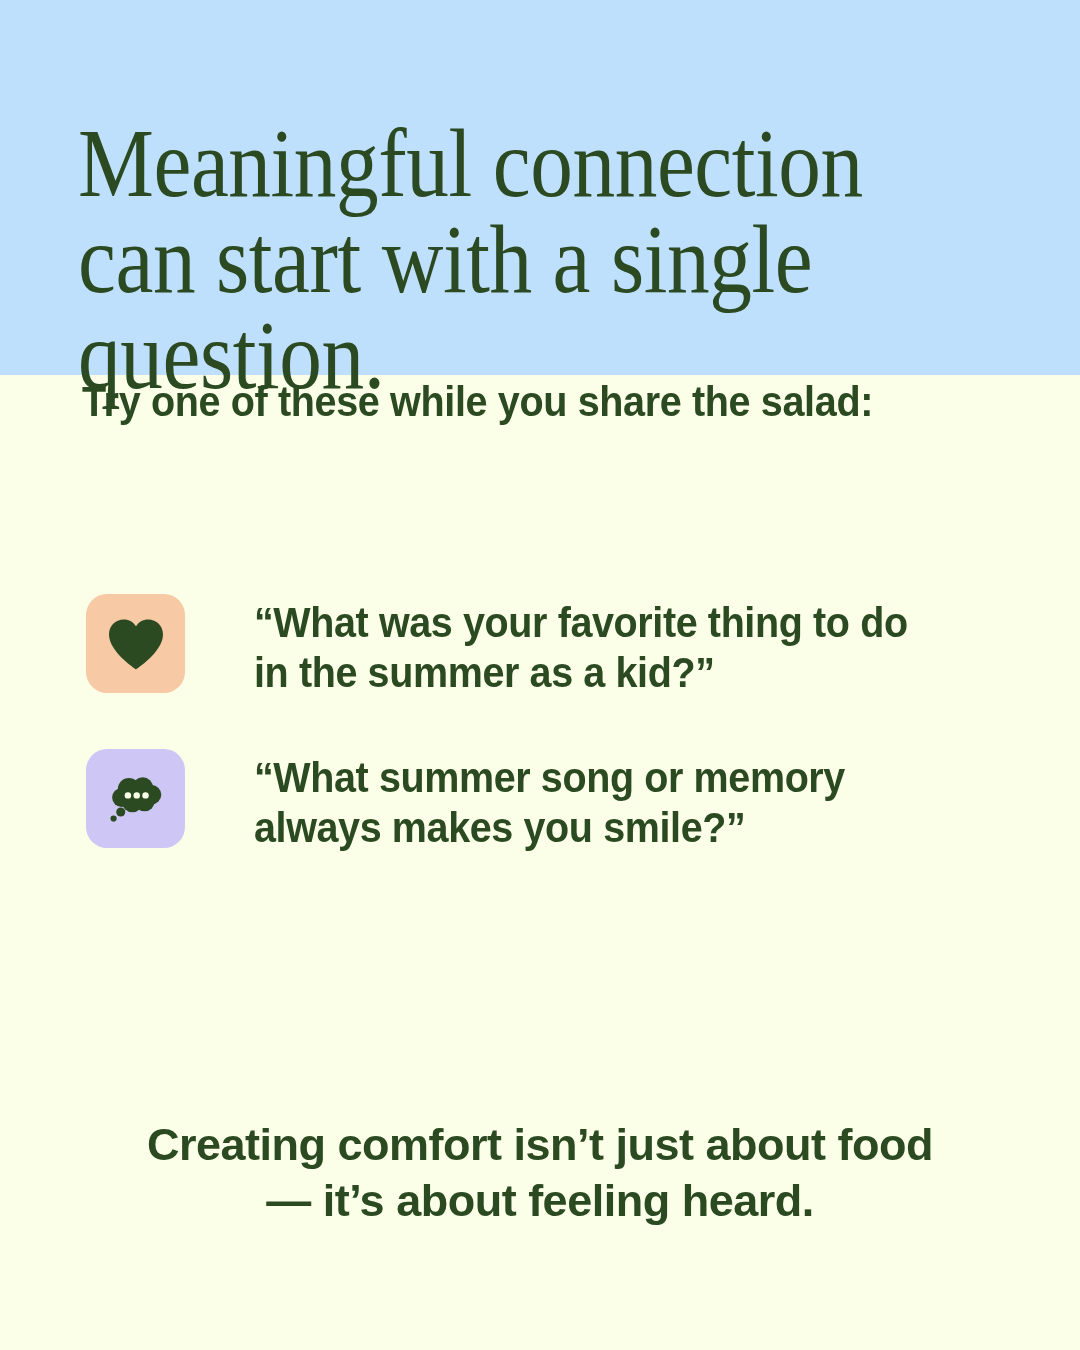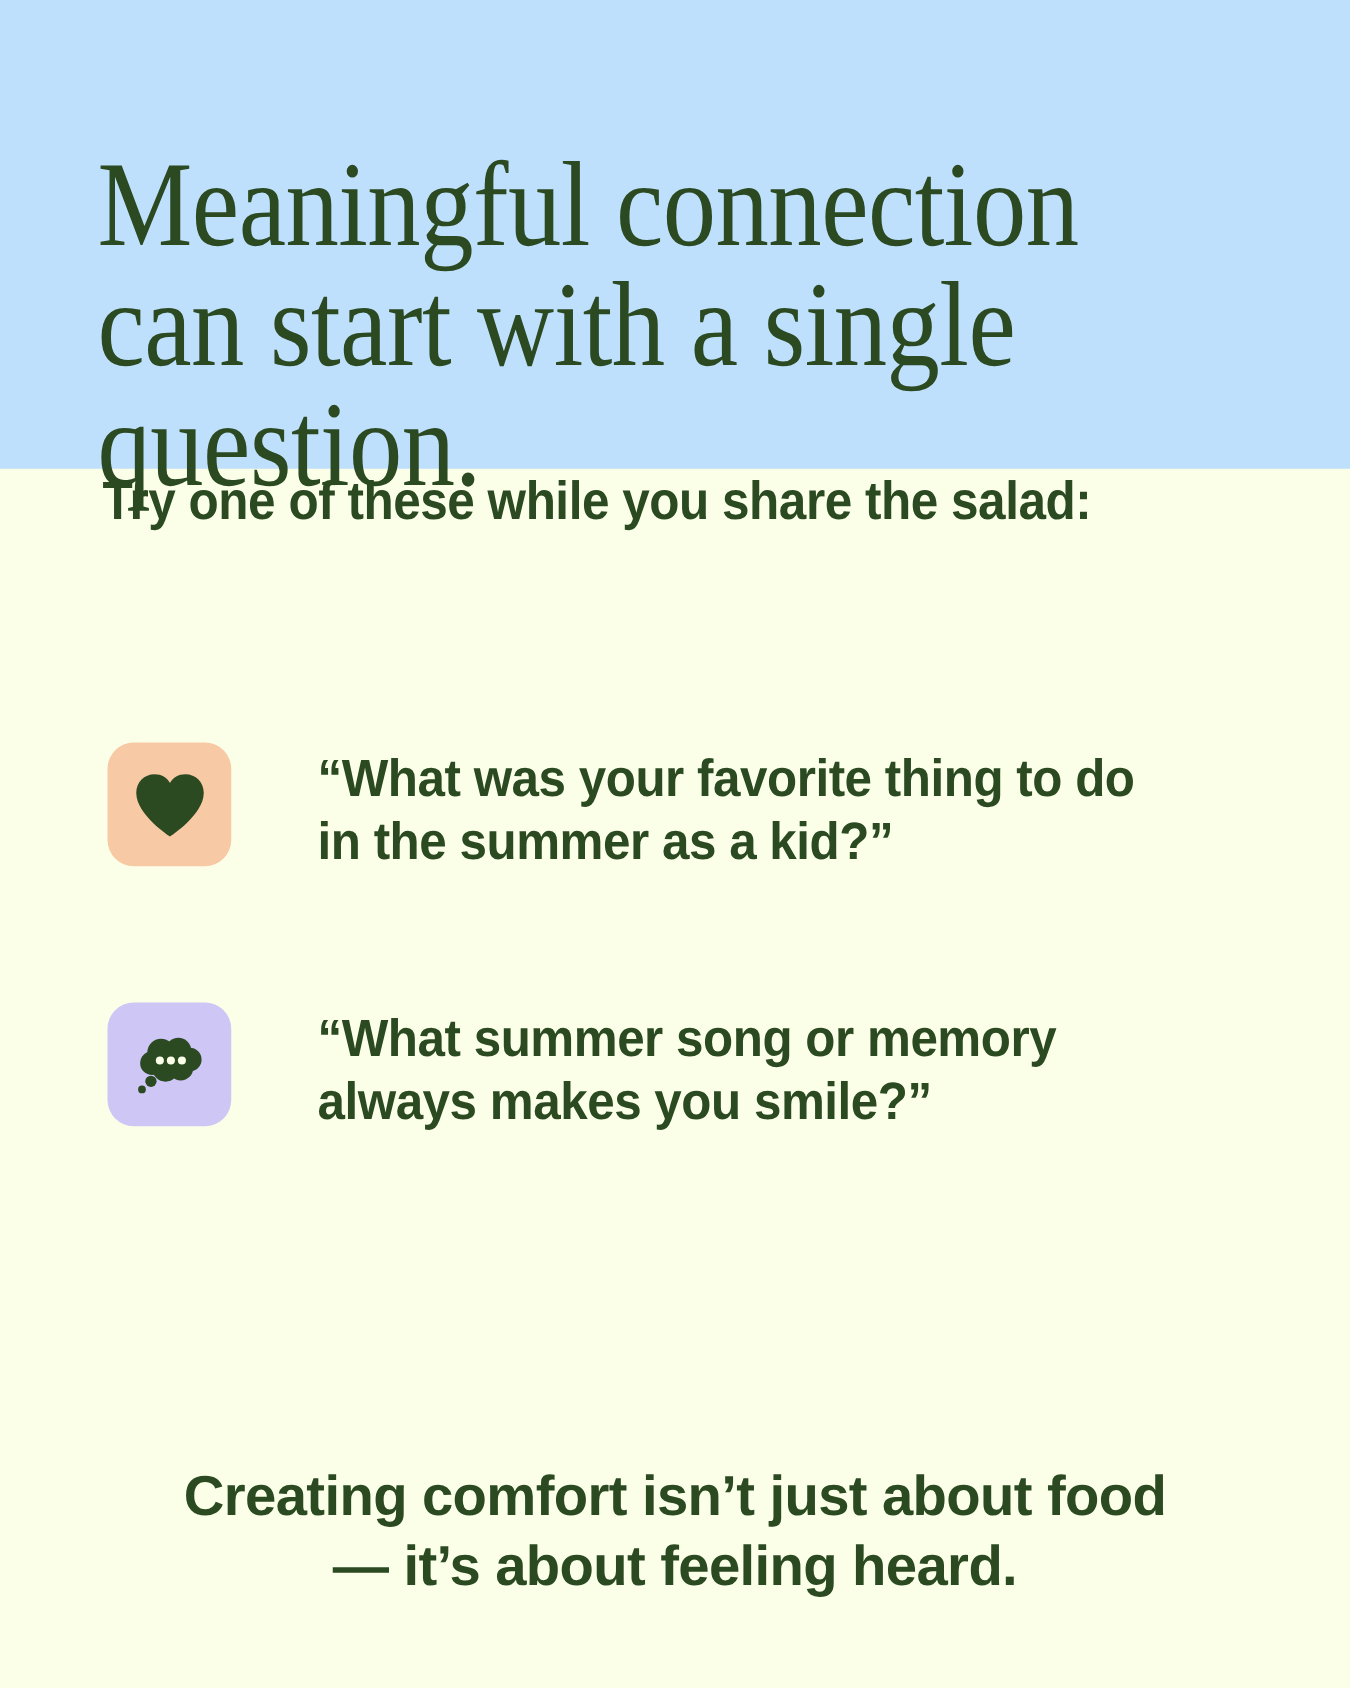--- a/index.html
+++ b/index.html
@@ -69,21 +69,21 @@
     background:#FBFFE8;
   }
 
   .qlist {
     position:absolute;
     top:85px;
     left:86px;
     width:910px;
     display:flex;
     flex-direction:column;
-    gap:103px;
+    gap:50px;
     align-items:center;
   }
 
   .qrow {
     display:flex;
     align-items:flex-start;
     gap:0;
   }
 
   .tile {
@@ -105,21 +105,21 @@
     line-height:1.20;
     letter-spacing:-0.4px;
     padding-top:4px;
     transform:scaleX(0.94);
     transform-origin:left top;
     width:106%;
   }
 
   .closing {
     position:absolute;
-    top:660px;
+    top:608px;
     left:0;
     width:1080px;
     text-align:center;
     color:#2B4A22;
     font-size:45px;
     font-weight:700;
     line-height:1.24;
     letter-spacing:-0.5px;
     white-space:pre-line;
     padding:0 60px;

